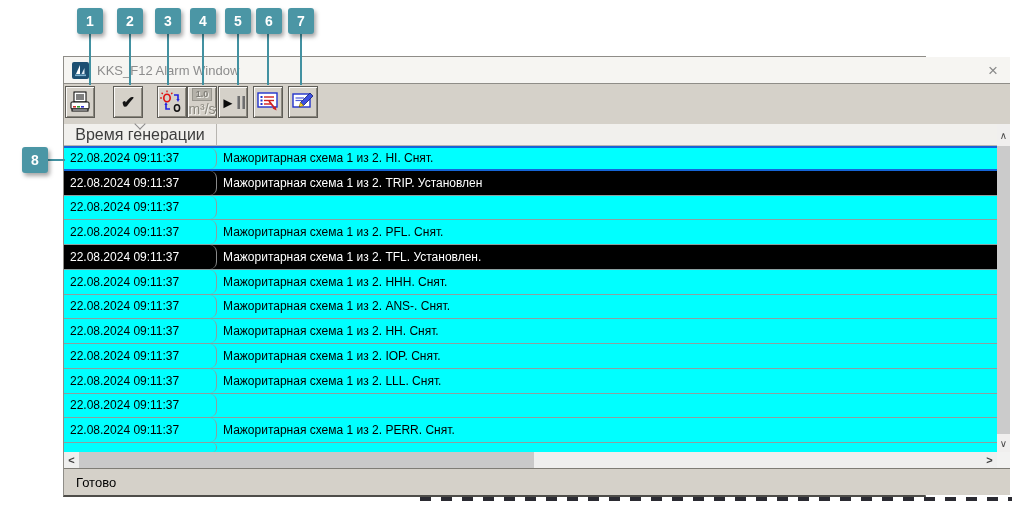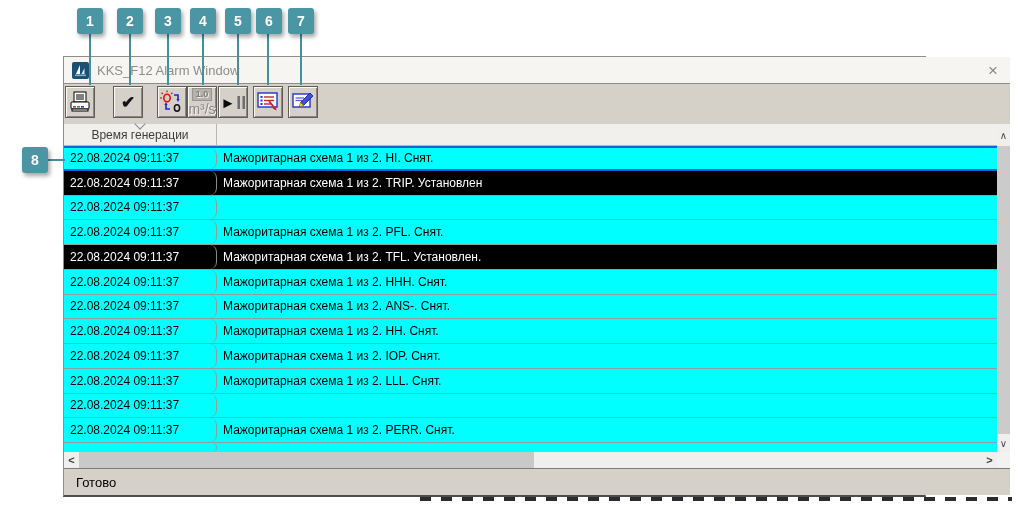--- a/index.html
+++ b/index.html
@@ -33,21 +33,21 @@
   .play-glyph { font-size:15px; color:#0a0a0a; line-height:1; }
   .pause-bar { width:3px; height:13px; background:#6e6e6e; margin-left:2px; box-shadow:inset 1px 0 0 #9a9a9a; }
   .flowicon { display:flex; flex-direction:column; align-items:center; line-height:1;text-align:center; }
   .flow-top { font-size:9px; font-weight:bold; background:#b5b2aa; color:#807e77; padding:1px 3px;
               border:1px solid #97958d; text-shadow:1px 1px 0 #eeede8; }
   .flow-bot { font-size:14px; color:#8a887f; margin-top:1px; text-shadow:1px 1px 0 #f2f1ec; }
 
   
   .grid-header { position:absolute; left:0; top:67px; width:933px; height:22px; background:#f1f0ed;
                  display:flex; border-bottom:1px solid #b7b5b0; }
-  .hcell { font-size:12px; color:#3d3d3d; display:flex; align-items:center; justify-content:center; }
+  .hcell { font-size:16px; color:#3d3d3d; display:flex; align-items:center; justify-content:center; }
   .hcell.c1 { width:153px; border-right:1px solid #b7b5b0; }
   .hcell.c2 { flex:1; }
   .sort-chev { position:absolute; left:72px; top:-4px; width:8px; height:8px;
                border-right:1.5px solid #8a8a8a; border-bottom:1.5px solid #8a8a8a; transform:rotate(45deg); }
 
   .rows { position:absolute; left:0; top:89px; width:933px; height:306px; background:#00ffff; }
   .row { display:flex; width:100%; height:24.75px; background:#00ffff; border-bottom:1px solid #8ca0a0; }
   .row.black { background:#000000; color:#ffffff; }
   .row.selected { border-top:2px solid #1565d8; border-bottom:2px solid #1565d8; }
   .cell-time { width:153px; flex:0 0 auto; border-right:1px solid #8f9d9d; font-size:12px;

